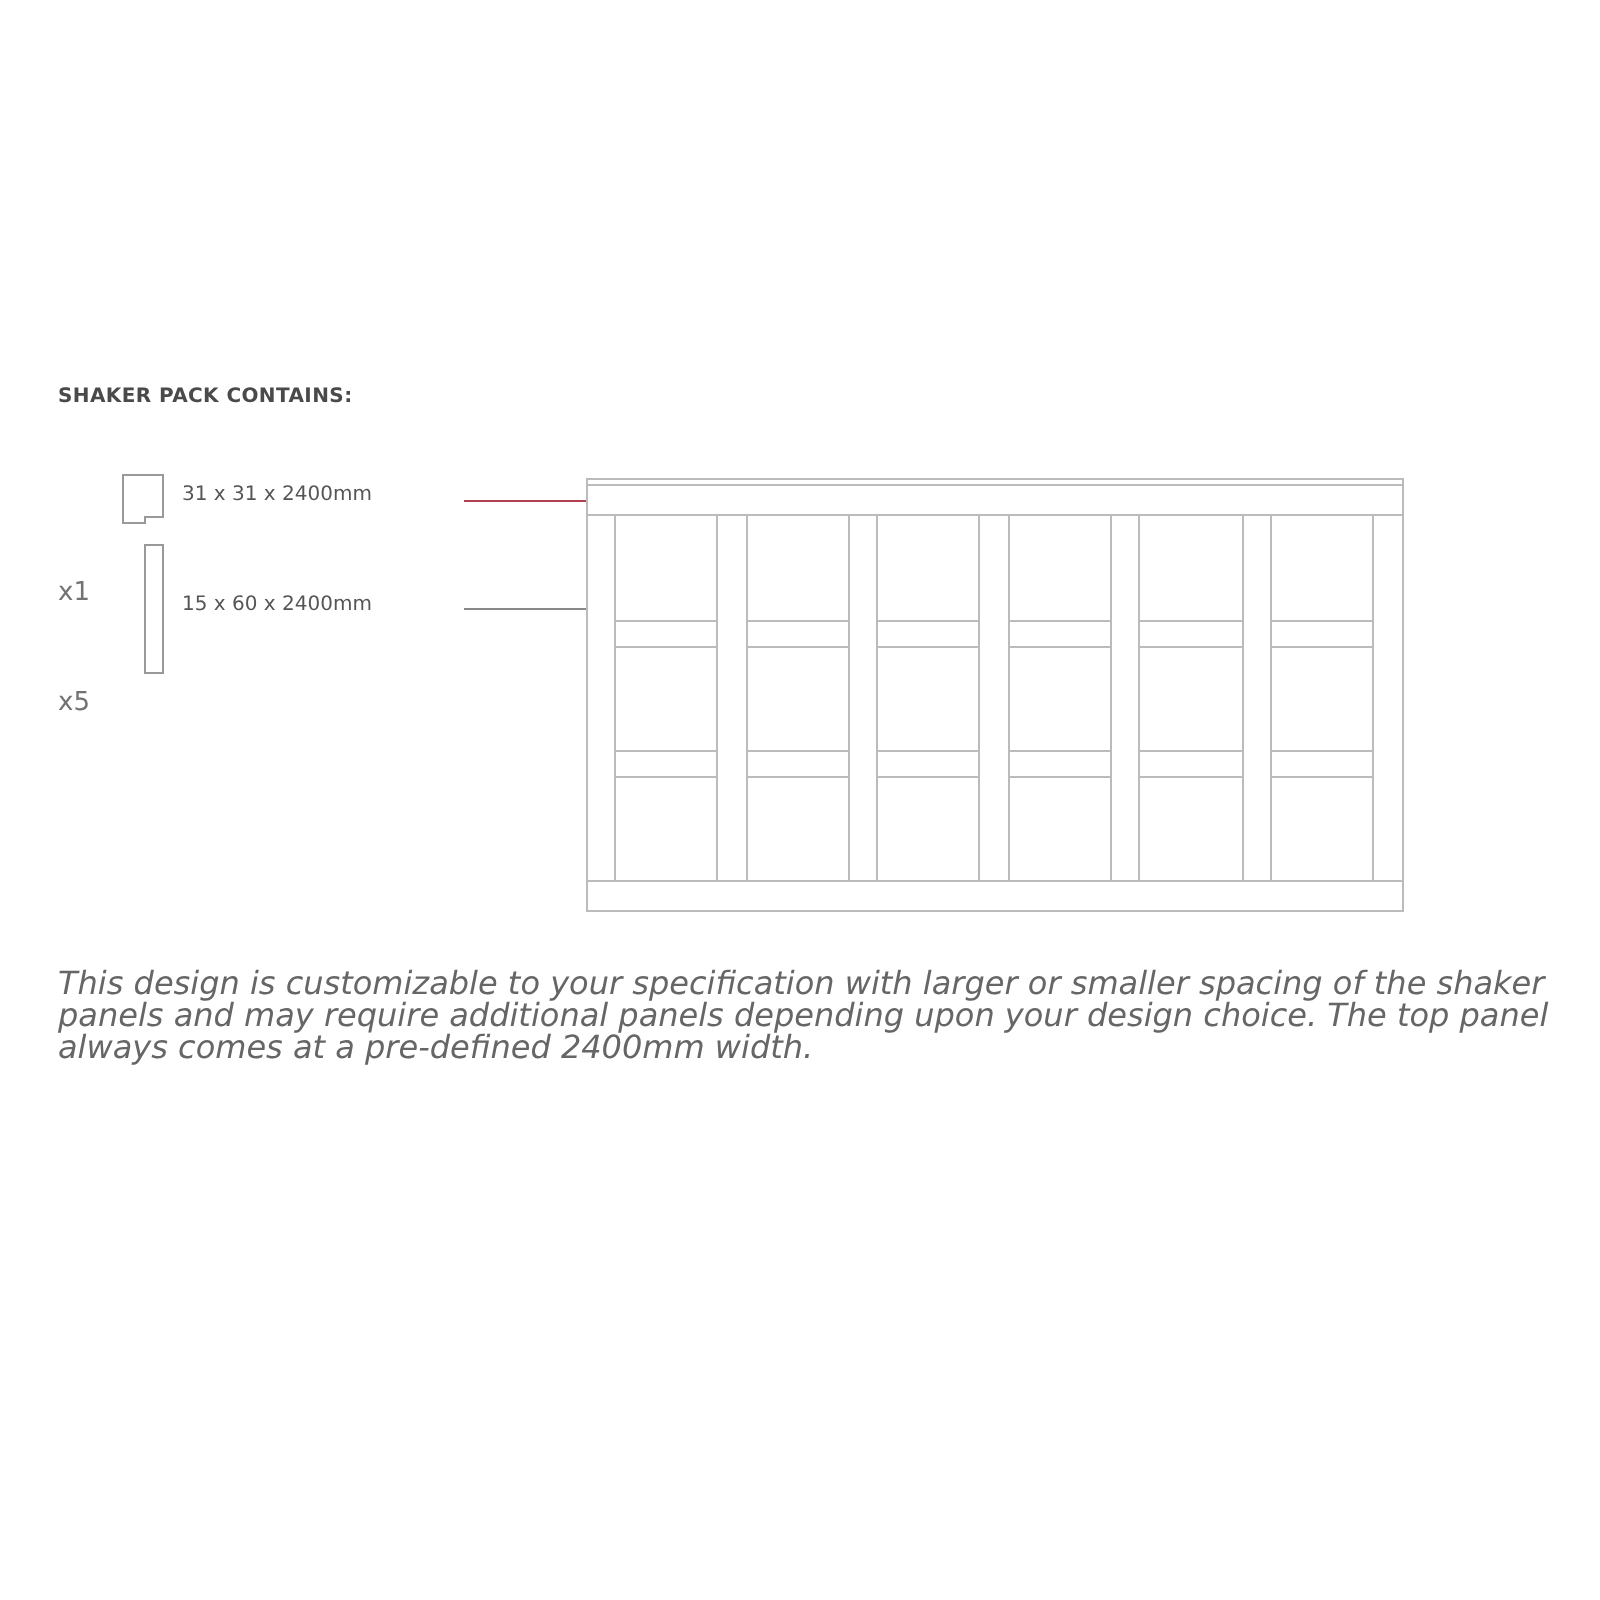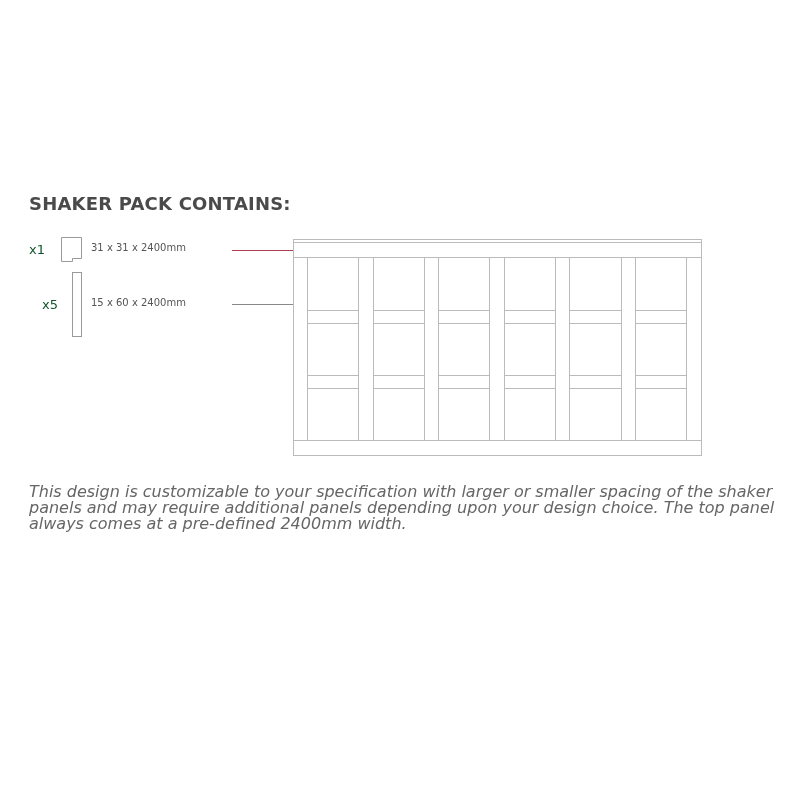--- a/index.html
+++ b/index.html
@@ -1,34 +1,34 @@
 <!DOCTYPE html>
 <html><head>
 <meta charset="utf-8">
 <style>
   html, body { margin:0; padding:0; background:#ffffff; }
   body { width:800px; height:800px; position:relative; overflow:hidden;
          font-family:"DejaVu Sans", sans-serif; color:#555; }
-  .title { position:absolute; left:29px; top:193px; font-size:18px; font-weight:bold;
+  .title { position:absolute; left:29px; top:193px; font-size:10px; font-weight:bold;
            color:#4a4a4a; letter-spacing:0.2px; }
-  .qty { position:absolute; font-size:13px; color:#14532d; }
+  .qty { position:absolute; font-size:13px; color:#737373;margin-top:47px; }
   .dim { position:absolute; font-size:10px; color:#555; }
   .note { position:absolute; left:29px; top:484px; width:750px; font-size:16px; line-height:16px;
           font-style:italic; color:#666; }
   svg { position:absolute; left:0; top:0; }
 </style>
 </head>
 <body>
 
 <div class="title">SHAKER PACK CONTAINS:</div>
 
 <div class="qty" style="left:29px;top:242px;">x1</div>
 <div class="dim" style="left:91px;top:242px;">31 x 31 x 2400mm</div>
 
-<div class="qty" style="left:42px;top:297px;">x5</div>
+<div class="qty" style="left:29px;top:297px;">x5</div>
 <div class="dim" style="left:91px;top:297px;">15 x 60 x 2400mm</div>
 
 <svg width="800" height="800">
 
   <g fill="none" stroke="#999" stroke-width="1">
     <path d="M61.5 237.5 H81.5 V258.5 H72.5 V261.5 H61.5 Z"></path>
   </g>
 
   <g fill="none" stroke="#999" stroke-width="1">
     <rect x="72.5" y="272.5" width="9" height="64"></rect>

